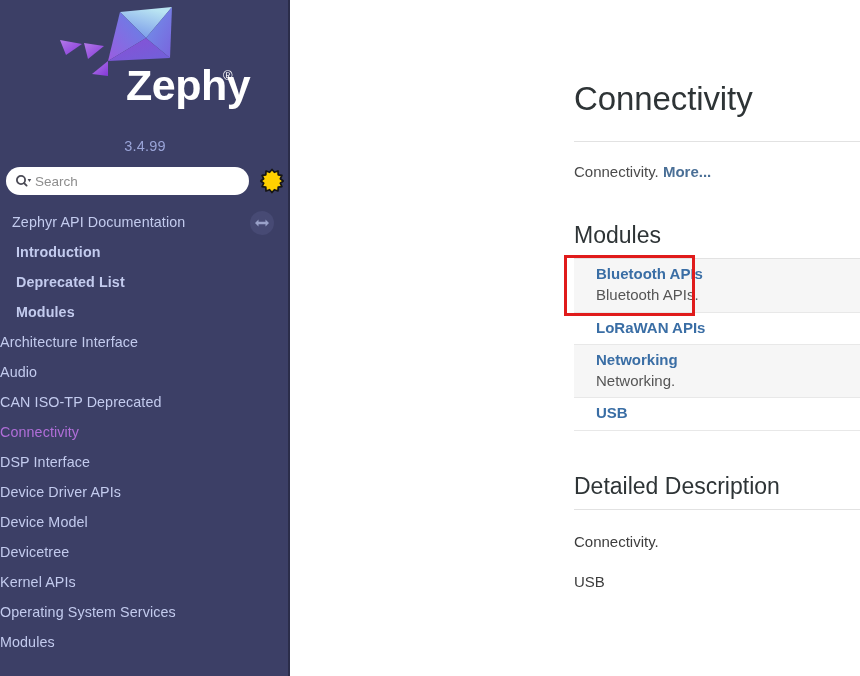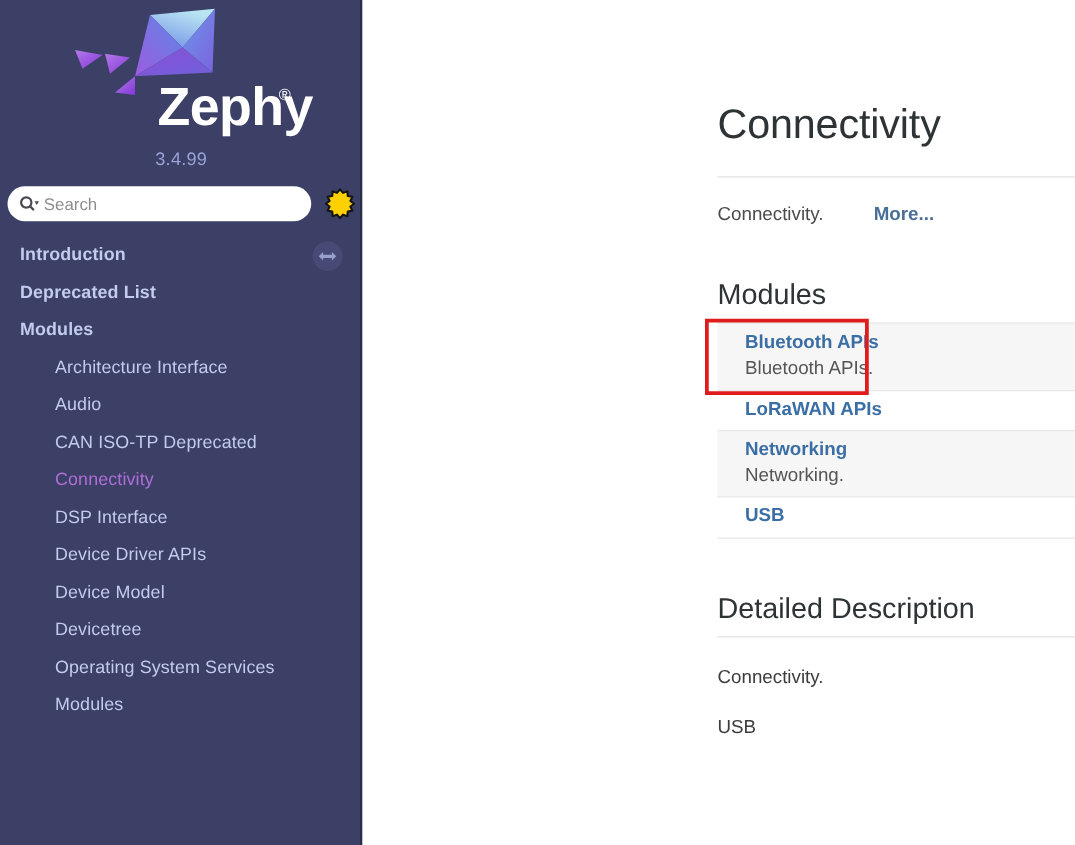--- a/index.html
+++ b/index.html
@@ -41,21 +41,21 @@
     width: 290px;
     height: 118px;
   }
   .logo-svg { position: absolute; left: 38px; top: 2px; }
 
   .version {
     text-align: center;
     color: #9aa4d8;
     font-size: 14.5px;
     letter-spacing: .2px;
-    margin-top: 2px;
+    margin-top: 20px;
     font-family: "Liberation Sans", sans-serif;
   }
 
   
   .search-row {
     display: flex;
     align-items: center;
     padding: 10px 0 0 6px;
     height: 44px;
   }
@@ -103,21 +103,21 @@
     cursor: pointer;
   }
   .nav-label {
     font-size: 14.3px;
     color: #c3cbee;
     white-space: nowrap;
     letter-spacing: .1px;
   }
   .nav-row.lvl0 .nav-label { padding-left: 12px; }
   .nav-row.lvl1 .nav-label { padding-left: 16px; font-weight: bold; }
-  .nav-row.lvl2 .nav-label { padding-left: 44px; }
+  .nav-row.lvl2 .nav-label { }
   .nav-row.active .nav-label { color: #b06ed8; }
 
   .expand-btn {
     position: absolute;
     right: 16px; top: 4px;
     width: 24px; height: 24px;
     border-radius: 50%;
     background: #474a74;
     display: flex; align-items: center; justify-content: center;
     cursor: pointer;
@@ -151,21 +151,20 @@
   }
   .brief {
     margin-top: 21px;
     font-size: 15px;
     color: #4b4b4b;
   }
   .brief a {
     color: #4a6f96;
     text-decoration: none;
     font-weight: bold;
-    margin-left: 36px;
   }
   h2.sect {
     font-size: 23px;
     font-weight: 400;
     color: #2e3436;
     margin: 42px 0 0 0;
   }
   h2.sect + .rule { margin-top: 9px; }
 
   
@@ -281,20 +280,23 @@
       </div>
     </div>
 
     <div class="nav">
       <div class="expand-btn">
         <svg width="16" height="12" viewBox="0 0 16 12" xmlns="http://www.w3.org/2000/svg">
           <path d="M1 6 L4.5 2.6 L4.5 4.7 L11.5 4.7 L11.5 2.6 L15 6 L11.5 9.4 L11.5 7.3 L4.5 7.3 L4.5 9.4 Z" fill="#9aa1c9"></path>
         </svg>
       </div>
 
+    <div class="nav-row lvl0">
+          <span class="nav-label">Zephyr API Documentation</span>
+        </div>
         <div class="nav-row lvl1">
           <span class="nav-label">Introduction</span>
         </div>
         <div class="nav-row lvl1">
           <span class="nav-label">Deprecated List</span>
         </div>
         <div class="nav-row lvl1">
           <span class="nav-label">Modules</span>
         </div>
         <div class="nav-row lvl2">
@@ -313,20 +315,23 @@
           <span class="nav-label">DSP Interface</span>
         </div>
         <div class="nav-row lvl2">
           <span class="nav-label">Device Driver APIs</span>
         </div>
         <div class="nav-row lvl2">
           <span class="nav-label">Device Model</span>
         </div>
         <div class="nav-row lvl2">
           <span class="nav-label">Devicetree</span>
+        </div>
+        <div class="nav-row lvl2">
+          <span class="nav-label">Kernel APIs</span>
         </div>
         <div class="nav-row lvl2">
           <span class="nav-label">Operating System Services</span>
         </div>
         <div class="nav-row lvl2">
           <span class="nav-label">Modules</span>
         </div>
       </div>
 
     <div id="sidebar-edge"></div>

